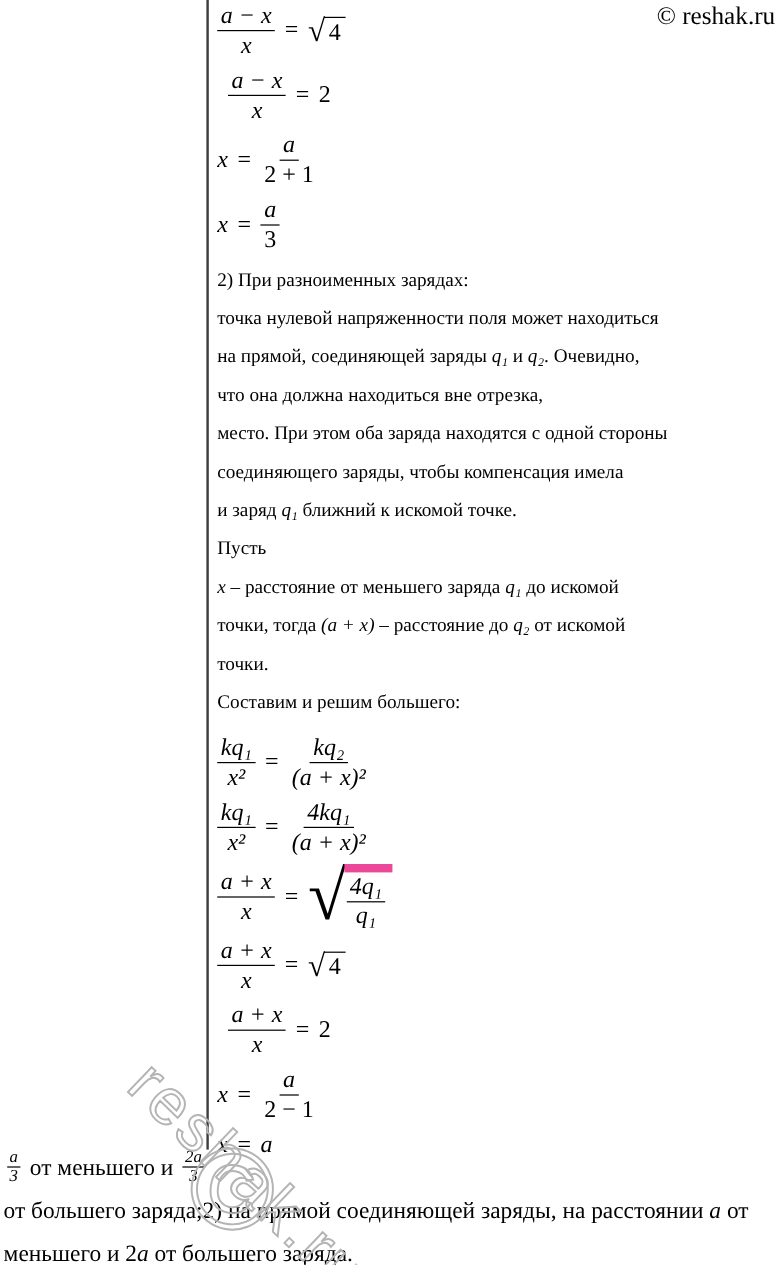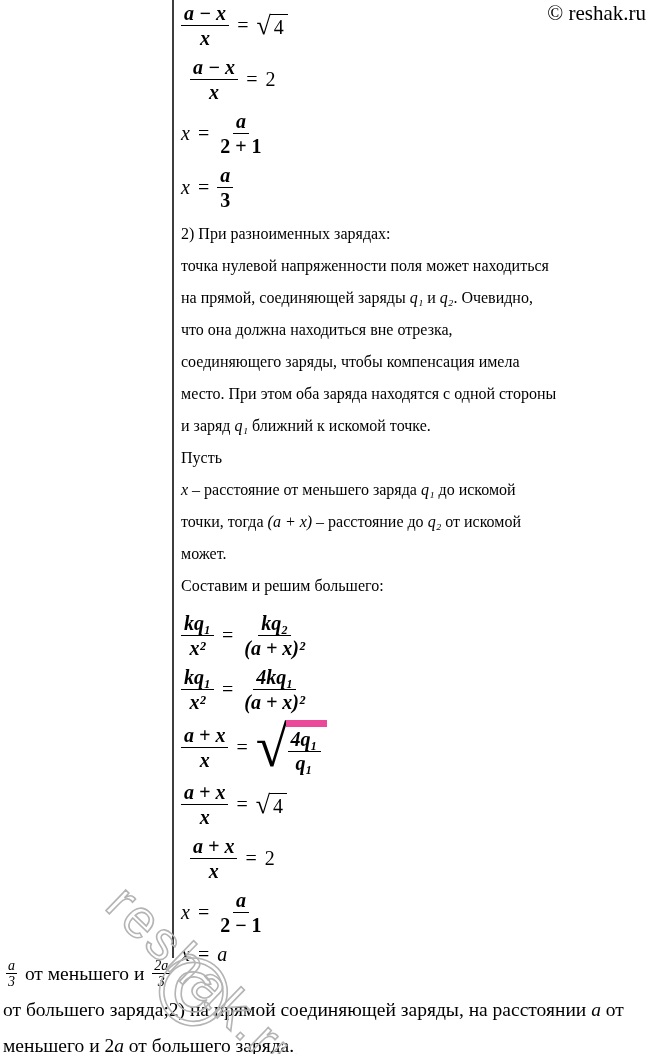--- a/index.html
+++ b/index.html
@@ -9,21 +9,21 @@
     font-family:"Liberation Serif","DejaVu Serif",serif;
   }
   .copyright{position:absolute;top:1px;right:3px;font-size:21px;white-space:nowrap;}
   .vline{position:absolute;left:172px;top:0;width:2px;height:958px;background:#3d3d3d;}
   .main{position:absolute;left:181px;top:0;width:468px;}
   
   .mrow{display:flex;align-items:center;font-size:20px;margin:7px 0;}
   .mrow:first-child{margin-top:2px;}
   .mrow>*+*{margin-left:8px;}
   .ml9{margin-left:9px;}
-  .frac{display:inline-flex;flex-direction:column;align-items:center;font-weight:bold;}
+  .frac{display:inline-flex;flex-direction:column;align-items:center;}
   .fnum{display:block;line-height:22px;padding:0 3px 1px;border-bottom:1.7px solid #000;}
   .fden{display:block;line-height:22px;padding:1px 3px 0;}
   .mi{font-style:italic;}
   .meq{font-style:normal;}
   .sqrt{display:inline-flex;align-items:flex-start;align-self:center;}
   .rad{font-style:normal;font-size:26px;line-height:24px;margin-right:-1px;}
   .radicand{border-top:1.7px solid #000;line-height:22px;padding:1px 4px 0;}
   .sqrt-big .rad{font-size:58px;line-height:54px;margin-right:-2px;}
   .sqrt-big .radicand{display:inline-flex;padding:2px 6px 0 2px;border-top:7px solid #ec4899;}
   .sqrt-big .fnum,.sqrt-big .fden{line-height:21px;}
@@ -89,27 +89,27 @@
       <span class="fnum mi">a</span>
       <span class="fden">3</span>
     </span>
   </div>
 
   <div>
     <div class="tline"><span>2) При разноименных зарядах:</span></div>
     <div class="tline"><span>точка нулевой напряженности поля может находиться</span></div>
     <div class="tline"><span>на прямой, соединяющей заряды </span><span class="mi">q₁</span><span> и </span><span class="mi">q₂</span><span>. Очевидно,</span></div>
     <div class="tline"><span>что она должна находиться вне отрезка,</span></div>
+    <div class="tline"><span>место. При этом оба заряда находятся с одной стороны</span></div>
     <div class="tline"><span>соединяющего заряды, чтобы компенсация имела</span></div>
-    <div class="tline"><span>место. При этом оба заряда находятся с одной стороны</span></div>
     <div class="tline"><span>и заряд </span><span class="mi">q₁</span><span> ближний к искомой точке.</span></div>
     <div class="tline"><span>Пусть</span></div>
     <div class="tline"><span class="mi">x</span><span> – расстояние от меньшего заряда </span><span class="mi">q₁</span><span> до искомой</span></div>
     <div class="tline"><span>точки, тогда </span><span class="mi">(a + x)</span><span> – расстояние до </span><span class="mi">q₂</span><span> от искомой</span></div>
-    <div class="tline"><span>может.</span></div>
+    <div class="tline"><span>точки.</span></div>
     <div class="tline"><span>Составим и решим большего:</span></div>
   </div>
 
   <div class="mrow" style="margin-top:10px;">
     <span class="frac">
       <span class="fnum mi">kq₁</span>
       <span class="fden mi">x²</span>
     </span>
     <span class="meq">=</span>
     <span class="frac">

